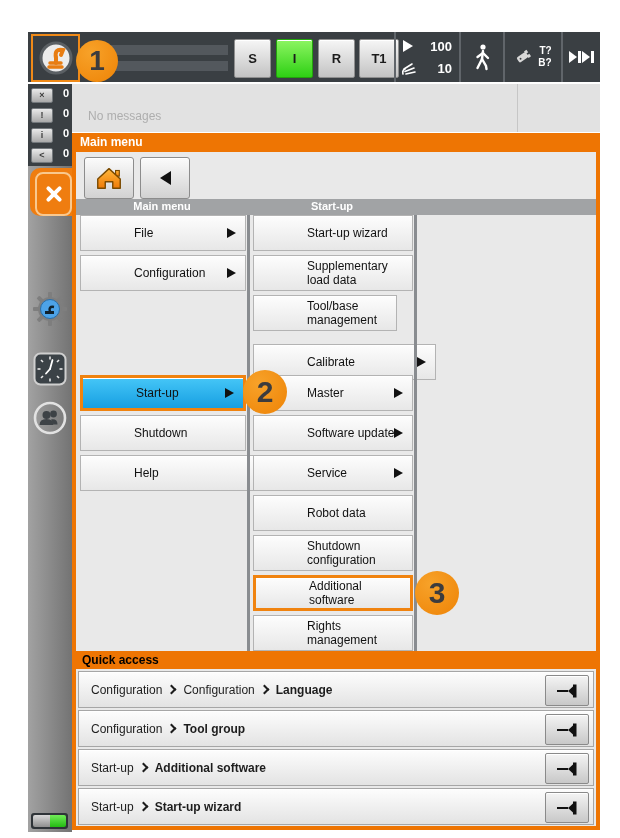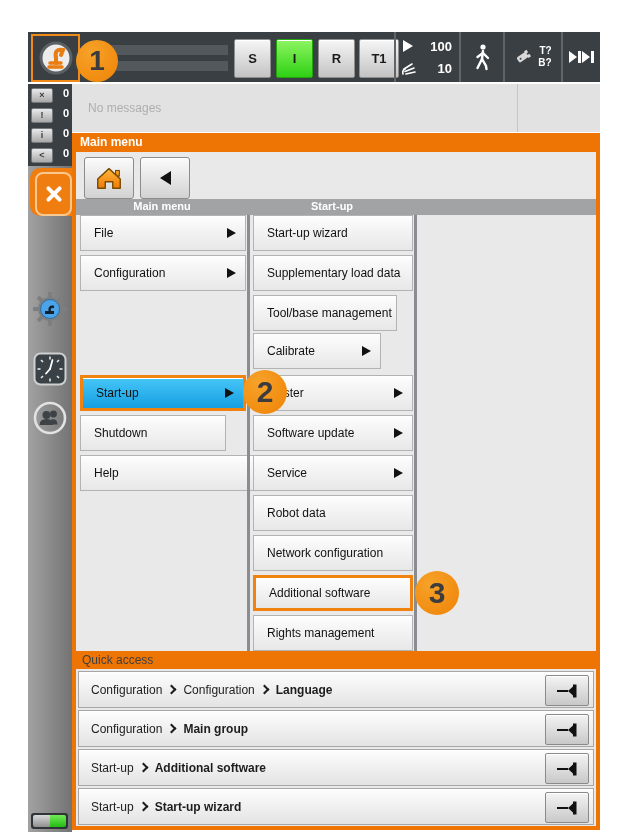--- a/index.html
+++ b/index.html
@@ -14,21 +14,21 @@
   .tpanel{position:absolute;top:0;height:50px;border-left:2px solid #60656a;box-sizing:border-box;color:#fff;}
   .ratepanel{left:366px;width:65px;display:grid;grid-template-columns:18px 1fr;grid-template-rows:1fr 1fr;align-items:center;padding:3px 7px 3px 6px;box-sizing:border-box;}
   .ratepanel .val{font-weight:bold;font-size:13px;text-align:right;}
   .personpanel{left:431px;width:44px;display:flex;align-items:center;justify-content:center;}
   .toolpanel{left:475px;width:58px;display:flex;align-items:center;justify-content:center;gap:6px;}
   .toolpanel .tb{font-weight:bold;font-size:10px;line-height:12px;text-align:right;}
   .skippanel{left:533px;width:39px;display:flex;align-items:center;justify-content:center;}
 
   
   .msgbar{position:absolute;left:72px;top:84px;width:528px;height:48px;background:#e2e2e2;}
-  .msgtext{position:absolute;left:16px;top:0;height:100%;display:flex;align-items:center;color:#aeaeae;font-size:12px;}
+  .msgtext{position:absolute;left:16px;top:8px;height:100%;display:flex;align-items:center;color:#aeaeae;font-size:12px;}
   .msgdiv{position:absolute;right:82px;top:0;width:1px;height:100%;background:#c6c6c6;}
   .confirmbtn{position:absolute;right:10px;top:11px;width:66px;height:30px;background:#d6d6d6;border:1px solid #a9a9a9;box-shadow:inset 1px 1px 0 #efefef;color:#9a9a9a;font-size:11px;display:flex;align-items:center;justify-content:center;}
 
   
   .sidebar{position:absolute;left:28px;top:84px;width:44px;height:748px;background:linear-gradient(to right,#a2a2a2,#737373);}
   .counters{position:absolute;left:0;top:0;width:44px;height:82px;background:#3a3f43;}
   .crow{position:absolute;left:3px;width:38px;height:15px;}
   .cbtn{position:absolute;left:0;top:1px;width:20px;height:13px;border-radius:2px;border:1px solid #74797d;background:linear-gradient(#e9e9e9,#a9a9a9);color:#3b3b3b;font-size:9px;font-weight:bold;display:flex;align-items:center;justify-content:center;line-height:1;}
   .cval{position:absolute;right:0;top:0;color:#fff;font-size:11px;font-weight:bold;}
   .closetab{position:absolute;left:2px;top:84px;width:42px;height:48px;background:#ef7d10;border-radius:10px 0 0 10px;}
@@ -41,28 +41,28 @@
   
   .mainpanel{position:absolute;left:72px;top:133px;width:528px;height:697px;background:#ee7503;}
   .wintitle{position:absolute;left:8px;top:2px;color:#fff;font-weight:bold;font-size:12px;}
   .content{position:absolute;left:4px;top:19px;width:520px;height:674px;background:#e9e9e9;}
   .navbtn{position:absolute;top:5px;width:48px;height:40px;border:1px solid #8c8c8c;border-radius:3px;background:linear-gradient(#fbfbfb,#d2d2d2);box-shadow:inset 0 1px 0 #fff;display:flex;align-items:center;justify-content:center;}
   .backtri{width:0;height:0;border-right:11px solid #111;border-top:7px solid transparent;border-bottom:7px solid transparent;}
   .colheader{position:absolute;left:0;top:47px;width:520px;height:16px;background:#a1a3a5;}
   .colheader span{position:absolute;top:1px;color:#fff;font-weight:bold;font-size:11px;text-align:center;}
   .sepline{position:absolute;top:63px;width:3px;height:437px;background:#898c90;}
 
-  .mitem{position:absolute;height:36px;background:linear-gradient(#fdfdfd,#e7e7e7);border:1px solid #b3b3b3;box-sizing:border-box;box-shadow:inset 0 1px 0 #fff;display:flex;align-items:center;}
+  .mitem{position:absolute;height:36px;background:linear-gradient(#fdfdfd,#e7e7e7);border:1px solid #b3b3b3;box-sizing:border-box;box-shadow:inset 0 1px 0 #fff;display:flex;align-items:center;padding-left:40px;}
   .mitem .milabel{margin-left:13px;font-size:12px;color:#111;}
   .mitem.selected{background:linear-gradient(#45c6f7,#179fe2);border:3px solid #f0830f;}
   .mitem.outlined{border:3px solid #f0830f;}
   .arr{position:absolute;right:9px;top:50%;margin-top:-5px;width:0;height:0;border-left:9px solid #111;border-top:5px solid transparent;border-bottom:5px solid transparent;}
 
   .qaheader{position:absolute;left:0;top:499px;width:520px;height:18px;background:#ee7503;}
-  .qaheader span{position:absolute;left:6px;top:2px;color:#404040;font-weight:normal;font-size:12px;}
+  .qaheader span{position:absolute;left:6px;top:2px;color:#000000;font-weight:bold;font-size:12px;}
   .qarow{position:absolute;left:2px;width:516px;height:37px;background:linear-gradient(#fdfdfd,#e3e3e3);border:1px solid #a6a6a6;box-sizing:border-box;box-shadow:inset 0 1px 0 #fff;display:flex;align-items:center;}
   .crumb{margin-left:12px;font-size:12px;color:#1d1d1d;display:flex;align-items:center;}
   .crumb b{font-weight:bold;}
   .csep{width:5px;height:5px;border-right:2px solid #1d1d1d;border-bottom:2px solid #1d1d1d;transform:rotate(-45deg);display:inline-block;margin:0 8px 0 6px;}
   .pinbtn{position:absolute;right:4px;top:3px;width:42px;height:29px;border:1px solid #8a8a8a;border-radius:2px;background:linear-gradient(#f4f4f4,#c8c8c8);box-shadow:inset 0 1px 0 #fff;display:flex;align-items:center;justify-content:center;}
 
   
   .badge{position:absolute;width:44px;height:44px;border-radius:50%;background:radial-gradient(circle at 35% 30%,#f7a229,#ee8306);color:#3c3c3e;font-size:30px;font-weight:bold;display:flex;align-items:center;justify-content:center;z-index:20;}
   .badge.small{width:42px;height:42px;font-size:28px;}
 </style>
@@ -270,60 +270,60 @@
           <span class="arr"></span>
       </div>
       <div class="mitem" style="left:4px;top:103px;width:166px">
         <span class="milabel">Configuration</span>
           <span class="arr"></span>
       </div>
       <div class="mitem selected" style="left:4px;top:223px;width:166px">
         <span class="milabel">Start-up</span>
           <span class="arr"></span>
       </div>
-      <div class="mitem" style="left:4px;top:263px;width:146px">
+      <div class="mitem" style="left:4px;top:263px;width:166px">
         <span class="milabel">Shutdown</span>
       </div>
       <div class="mitem" style="left:4px;top:303px;width:192px">
         <span class="milabel">Help</span>
           <span class="arr"></span>
       </div>
 
       <div class="sepline" style="left:171px"></div>
 
       <div class="mitem" style="left:177px;top:63px;width:160px">
         <span class="milabel">Start-up wizard</span>
       </div>
       <div class="mitem" style="left:177px;top:103px;width:160px">
         <span class="milabel">Supplementary load data</span>
       </div>
       <div class="mitem" style="left:177px;top:143px;width:144px">
         <span class="milabel">Tool/base management</span>
       </div>
-      <div class="mitem" style="left:177px;top:181px;width:128px">
+      <div class="mitem" style="left:177px;top:192px;width:183px">
         <span class="milabel">Calibrate</span>
           <span class="arr"></span>
       </div>
       <div class="mitem" style="left:177px;top:223px;width:160px">
         <span class="milabel">Master</span>
           <span class="arr"></span>
       </div>
       <div class="mitem" style="left:177px;top:303px;width:160px">
         <span class="milabel">Service</span>
           <span class="arr"></span>
       </div>
       <div class="mitem" style="left:177px;top:263px;width:160px">
         <span class="milabel">Software update</span>
           <span class="arr"></span>
       </div>
       <div class="mitem" style="left:177px;top:343px;width:160px">
         <span class="milabel">Robot data</span>
       </div>
       <div class="mitem" style="left:177px;top:383px;width:160px">
-        <span class="milabel">Network configuration</span>
+        <span class="milabel">Shutdown configuration</span>
       </div>
       <div class="mitem outlined" style="left:177px;top:423px;width:160px">
         <span class="milabel">Additional software</span>
       </div>
       <div class="mitem" style="left:177px;top:463px;width:160px">
         <span class="milabel">Rights management</span>
       </div>
 
       <div class="sepline" style="left:338px"></div>
 
@@ -347,21 +347,21 @@
                 <rect x="17" y="1.5" width="3.5" height="13"></rect>
               </g>
             </svg>
         </div>
       </div>
 
       <div class="qarow" style="top:558px">
         <div class="crumb">
           <span>Configuration</span>
             <span class="csep"></span>
-            <b>Main group</b>
+            <b>Tool group</b>
         </div>
         <div class="pinbtn">
           <svg width="22" height="16" viewBox="0 0 22 16">
               <g fill="#111">
                 <rect x="1" y="7" width="11" height="2"></rect>
                 <path d="M12 8 l5 -4.5 v9 z"></path>
                 <rect x="17" y="1.5" width="3.5" height="13"></rect>
               </g>
             </svg>
         </div>

